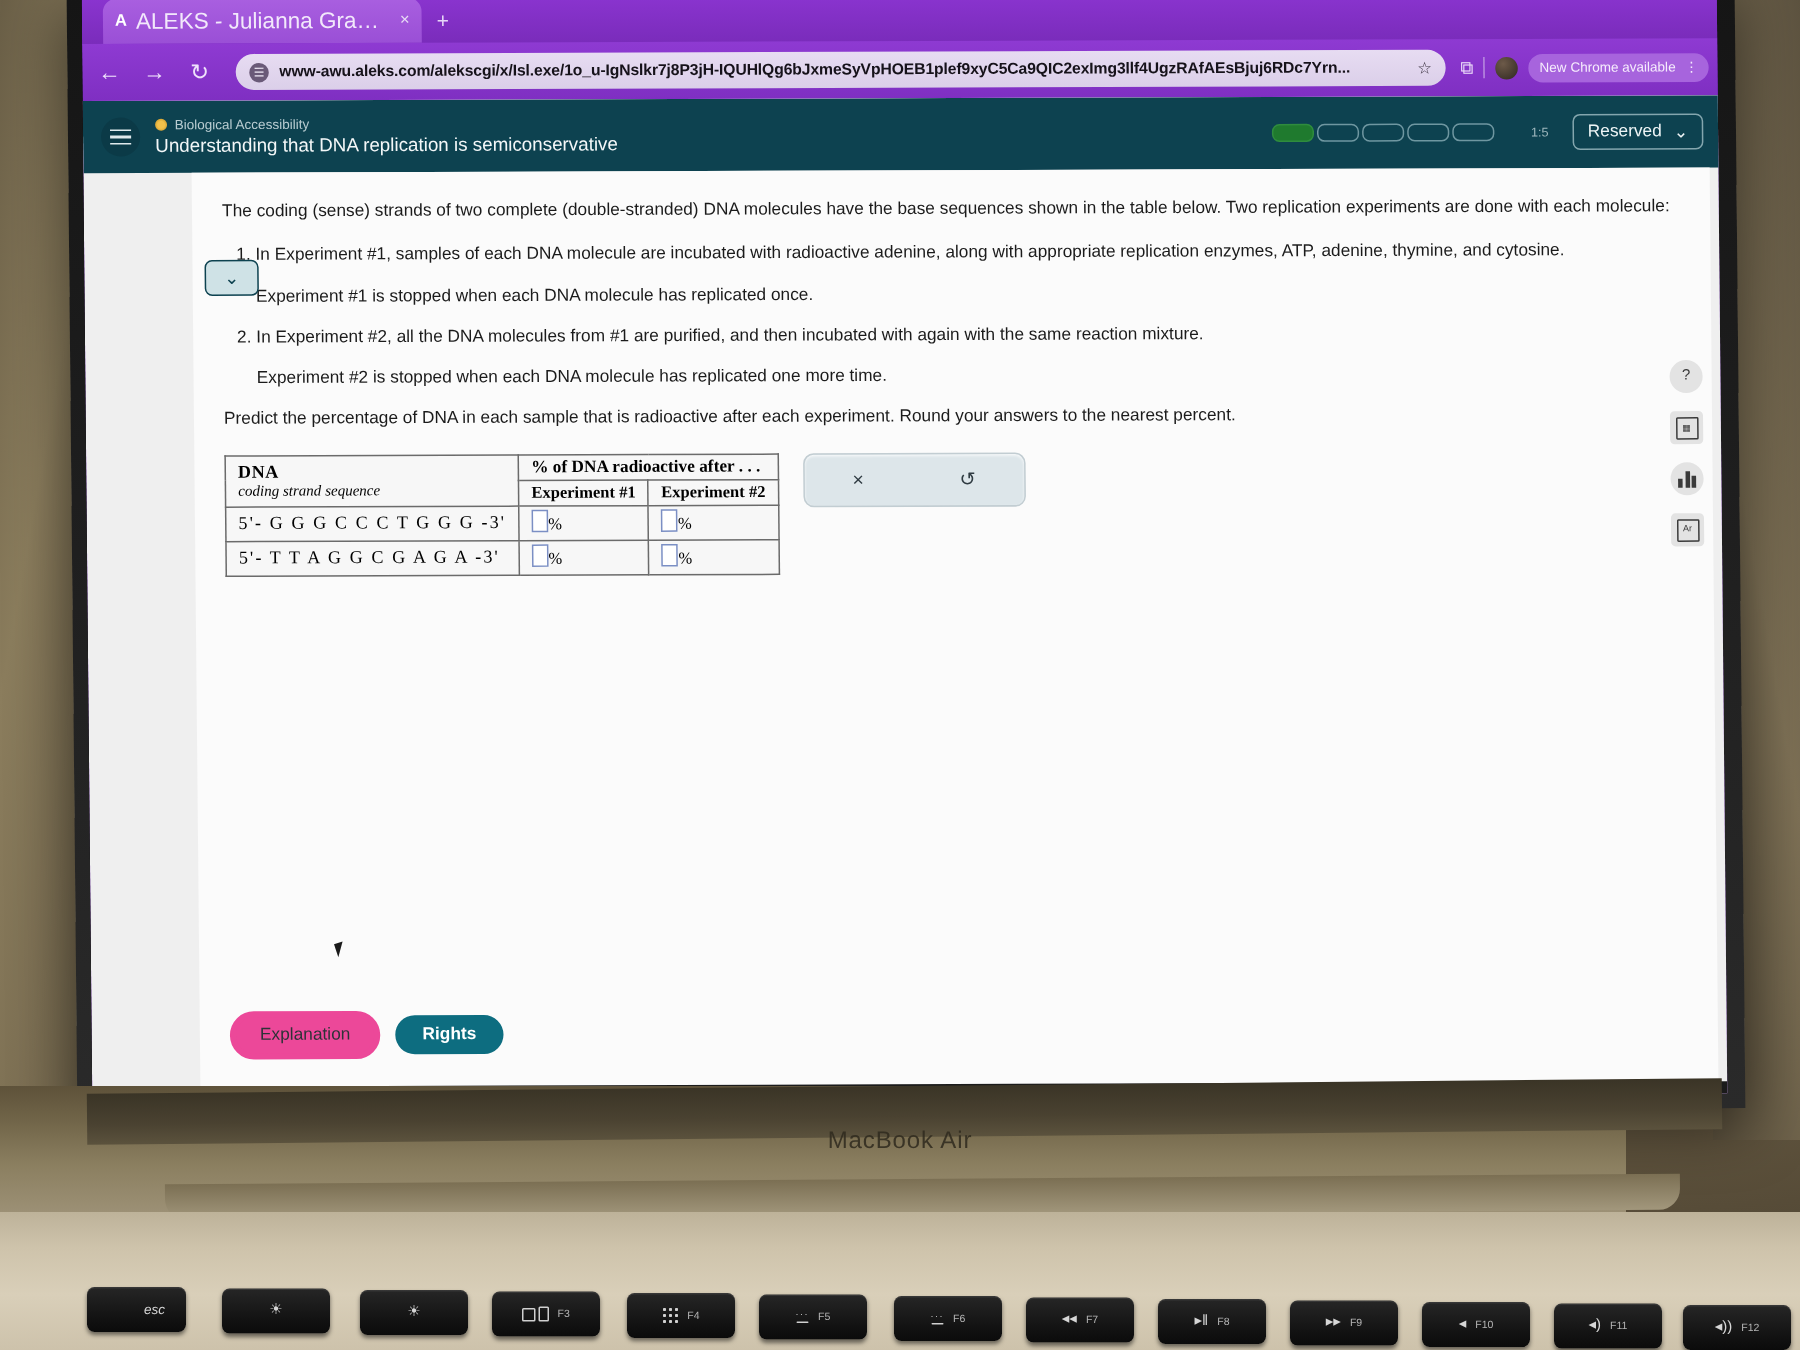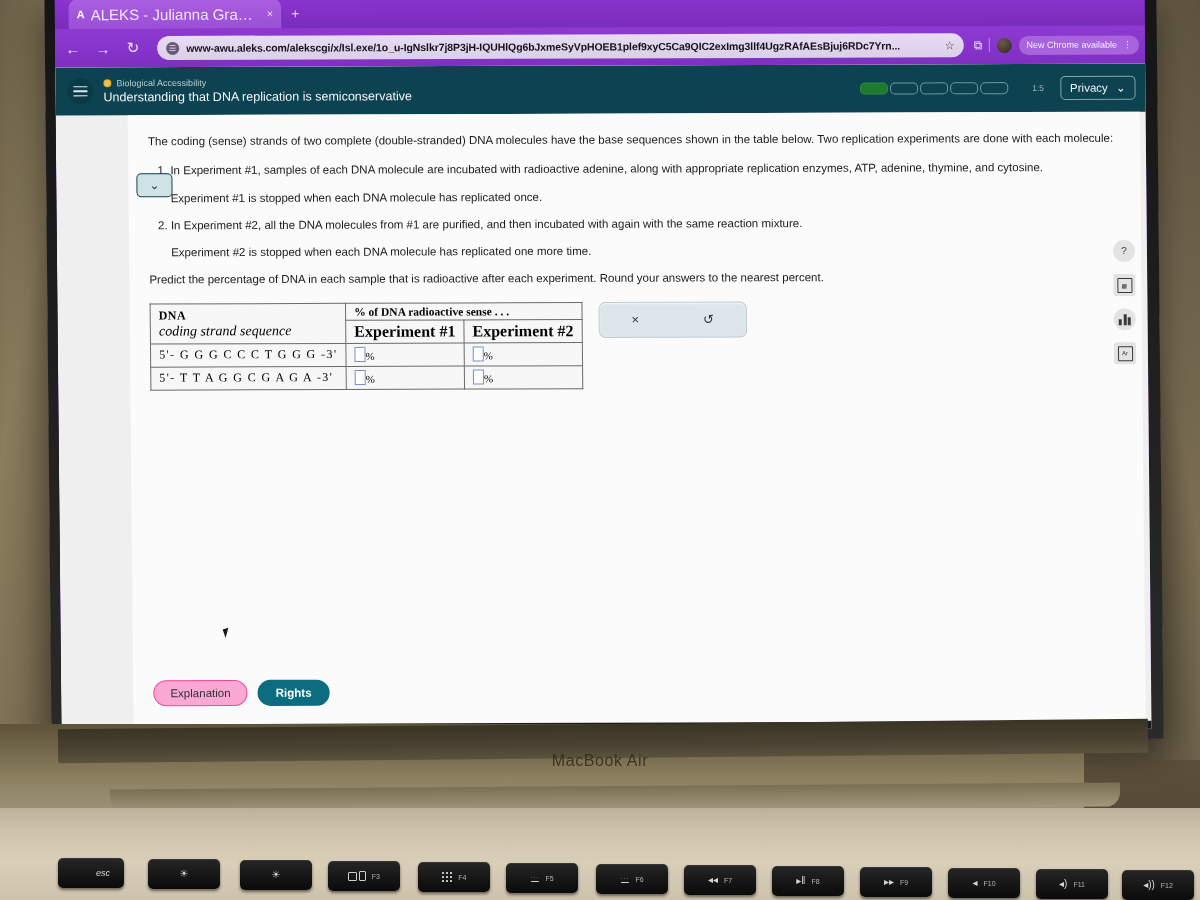--- a/index.html
+++ b/index.html
@@ -112,23 +112,23 @@
   ol.qlist>li{margin-bottom:10px;font-size:11.5px;line-height:1.5;color:#1b1b1b;}
   ol.qlist>li .sub{margin-top:10px;}
 
   
   .tblwrap{margin-top:14px;display:flex;align-items:flex-start;gap:16px;}
   table.dna{border-collapse:collapse;background:#f7f7f7;
     font-family:"Liberation Serif", serif;}
   table.dna td,table.dna th{border:1px solid #6b6b6b;padding:2px 8px;
     text-align:left;vertical-align:middle;}
   .c-dna{font-size:12px;font-weight:bold;letter-spacing:.4px;}
-  .c-dna-sub{font-size:14px;font-style:italic;font-weight:normal;}
+  .c-dna-sub{font-size:10px;font-style:italic;font-weight:normal;}
   .c-head{font-size:11.5px;font-weight:bold;}
-  .c-exp{font-size:16px;font-weight:bold;}
+  .c-exp{font-size:11px;font-weight:bold;}
   .seqcell{font-size:12px;letter-spacing:1.4px;white-space:nowrap;padding:3px 10px;}
   .ansbox{display:inline-block;width:9px;height:13px;border:1px solid #7b8fc4;
     background:#fff;vertical-align:-2px;}
   .pct{font-size:11px;}
 
   .minitool{border:1px solid #c2cdd2;border-radius:7px;background:#dde6ea;
     width:146px;height:34px;display:flex;align-items:center;
     justify-content:space-around;box-shadow:inset 0 1px 2px rgba(255,255,255,.8);}
   .minitool .mt{font-size:13px;color:#2f3b42;}
 
@@ -144,21 +144,21 @@
     display:flex;align-items:center;justify-content:center;font-size:6px;}
   .bars{display:flex;align-items:flex-end;gap:1.5px;height:11px;}
   .bars i{display:block;width:3px;background:#3a3a3a;}
   .bars i:nth-child(1){height:6px;}
   .bars i:nth-child(2){height:11px;}
   .bars i:nth-child(3){height:8px;}
 
   
   .footer-btns{position:absolute;left:20px;bottom:34px;display:flex;gap:10px;
     align-items:center;}
-  .btn-expl{border:1px solid #ec4899;border-radius:16px;background:#f9a8d4;
+  .btn-expl{border:4px solid #ec4899;border-radius:16px;background:#ec4899;
     padding:6px 16px;font-size:11.5px;color:#2c3337;}
   .btn-check{border:none;border-radius:16px;background:#0d6d80;
     padding:7px 18px;font-size:11.5px;color:#fff;font-weight:bold;}
 
   .copyrow{position:absolute;left:0;bottom:0;width:100%;height:16px;
     background:#1b1b1b;display:flex;align-items:center;justify-content:flex-end;
     gap:9px;padding-right:10px;box-sizing:border-box;}
   .copyrow span{font-size:7.5px;color:#b9b9b9;white-space:nowrap;}
   .copyrow .sep{color:#6d6d6d;}
 
@@ -258,21 +258,21 @@
         <div class="head-right">
           <div class="pbar">
             <span class="seg fill"></span>
             <span class="seg"></span>
             <span class="seg"></span>
             <span class="seg"></span>
             <span class="seg"></span>
             <span class="ratio">1:5</span>
           </div>
           <div class="userbtn">
-            <span>Privacy</span>
+            <span>Reserved</span>
             <span class="caret">⌄</span>
           </div>
         </div>
       </div>
 
       <div class="collapse">
         <span class="cv">⌄</span>
       </div>
 
       <div class="sheet">
@@ -294,21 +294,21 @@
           </div>
 
           <div class="tblwrap">
             <table class="dna">
               <tbody>
                   <tr>
                 <td rowspan="2">
                   <div class="c-dna">DNA</div>
                   <div class="c-dna-sub">coding strand sequence</div>
                 </td>
-                <td colspan="2" class="c-head">% of DNA radioactive sense . . .</td>
+                <td colspan="2" class="c-head">% of DNA radioactive after . . .</td>
               </tr>
               <tr>
                 <td class="c-exp">Experiment #1</td>
                 <td class="c-exp">Experiment #2</td>
               </tr>
               <tr>
                 <td class="seqcell">5'- G G G C C C T G G G -3'</td>
                 <td>
                   <span class="ansbox"></span><span class="pct">%</span>
                 </td>

